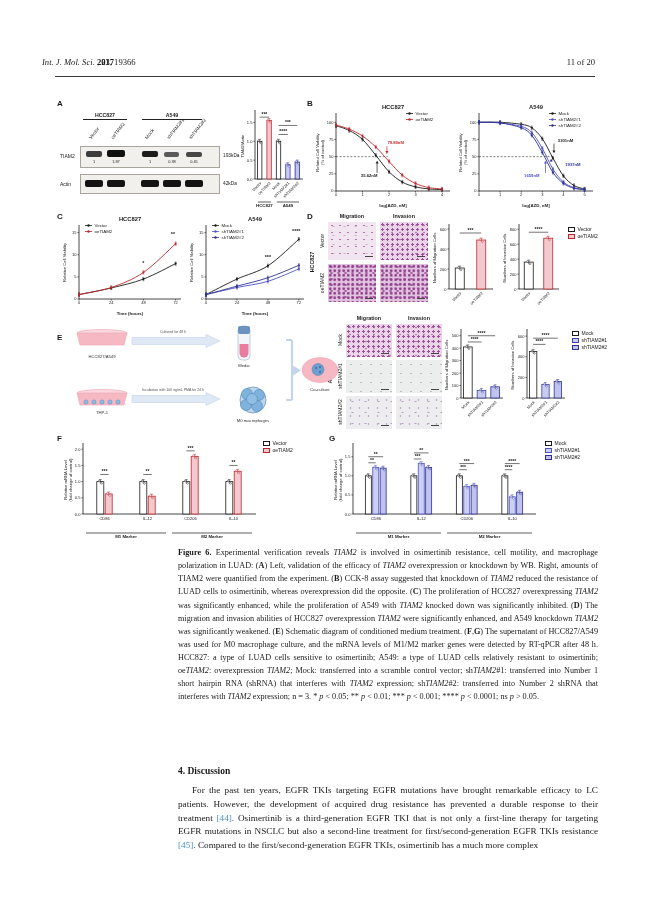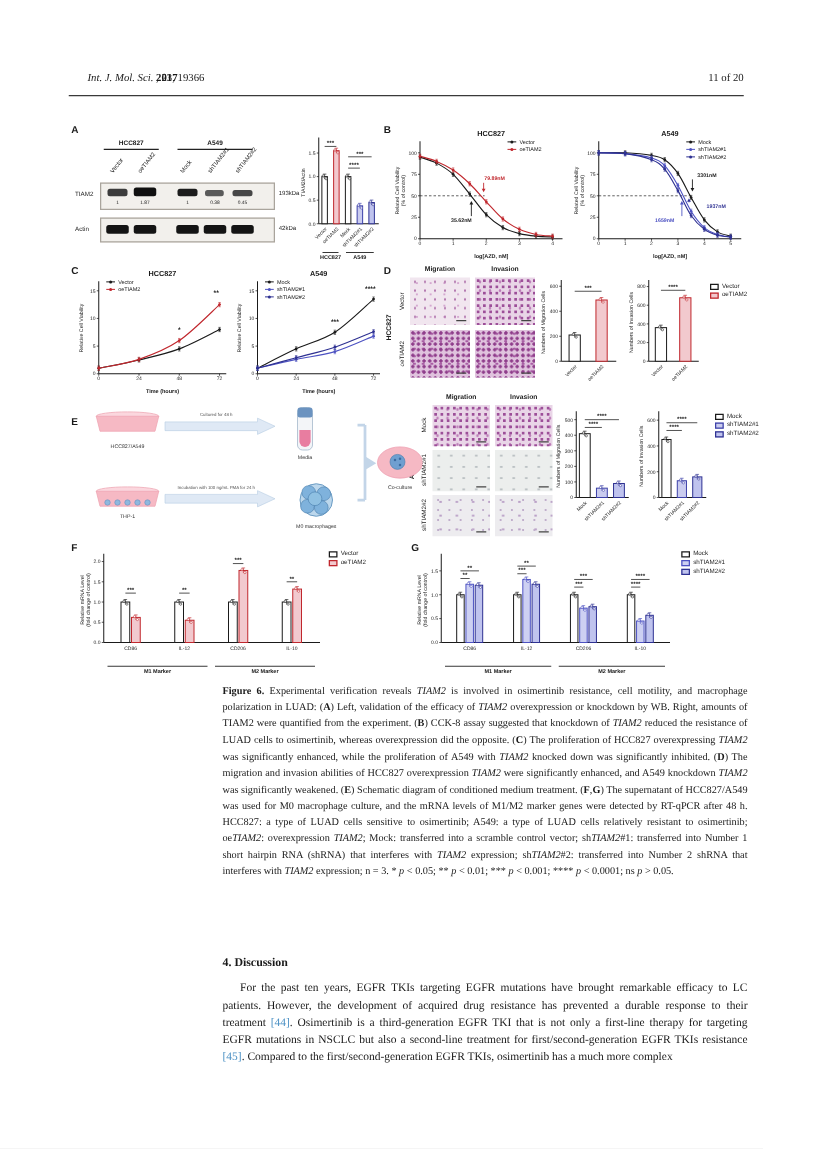--- a/index.html
+++ b/index.html
@@ -1,19 +1,19 @@
 <!DOCTYPE html>
 <html><head>
 <meta charset="utf-8">
 <style>
   html,body{margin:0;padding:0;background:#e8e8e8;}
   .page{position:relative;width:650px;height:919px;background:#ffffff;margin:0 auto;overflow:hidden;
         font-family:"Liberation Serif",serif;color:#1a1a1a;}
   .hdr{position:absolute;top:57px;font-size:8.6px;}
-  .hdr.l{left:70px;} .hdr.r{right:55px;font-family:Liberation Serif, serif;}
+  .hdr.l{left:42px;} .hdr.r{right:55px;font-family:Liberation Serif, serif;}
   .hdr .it{font-style:italic;} .hdr .bd{font-weight:bold;}
   .rule{position:absolute;left:55px;right:55px;top:76px;height:1px;background:#3a3a3a;}
   .plabel{position:absolute;font:bold 8px "Liberation Sans",sans-serif;}
   svg text{font-family:"Liberation Sans",sans-serif;}
   .chart{position:absolute;}
   
   .blot{position:absolute;left:60px;top:104px;width:192px;height:102px;font-family:"Liberation Sans",sans-serif;}
   .bl-grp{position:absolute;top:8px;font-size:5.2px;font-weight:bold;text-align:center;border-bottom:0.8px solid #222;padding-bottom:1px;}
   .bl-lane{position:absolute;top:31px;font-size:4.8px;white-space:nowrap;transform:rotate(-52deg);transform-origin:0 100%;}
   .bl-box{position:absolute;left:20px;width:140px;background:#f2f0ec;border:1px solid #a9a49c;box-sizing:border-box;}

